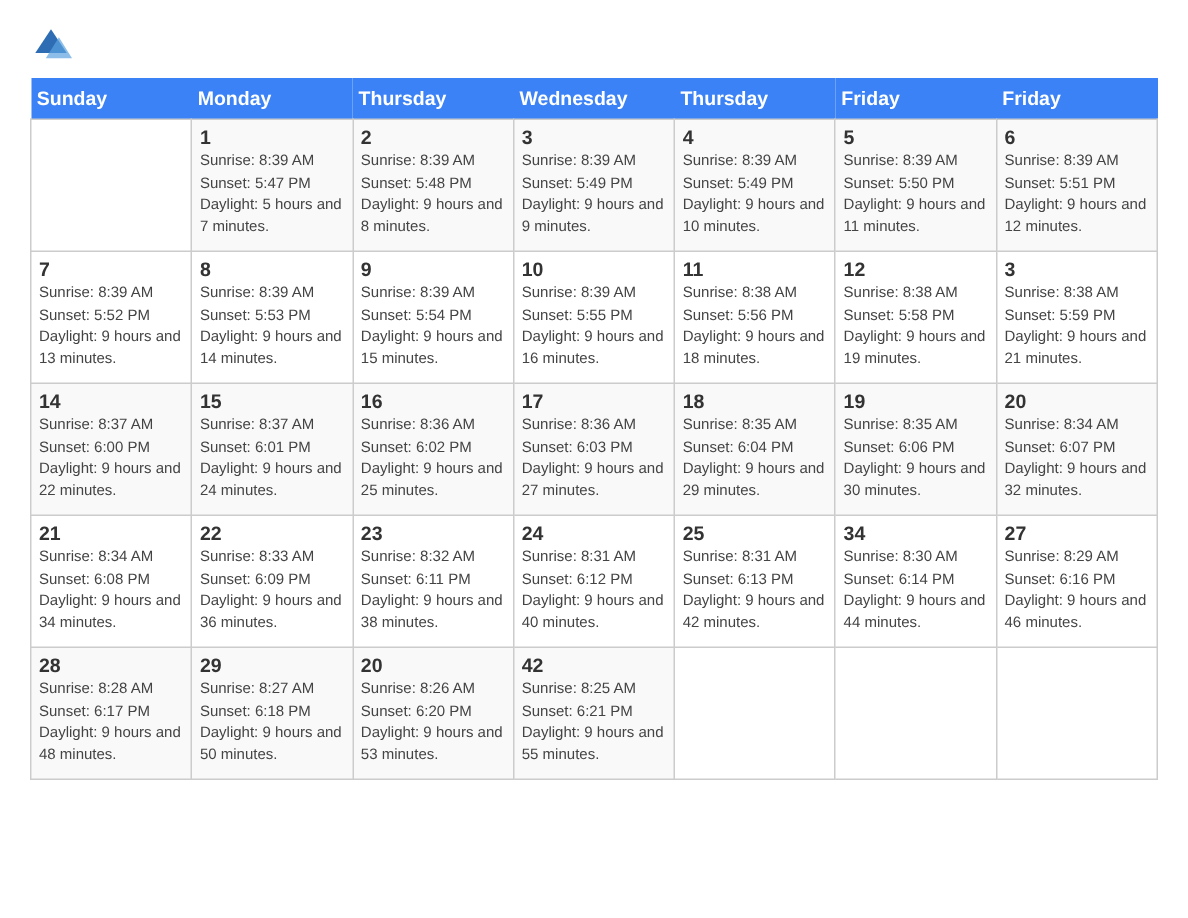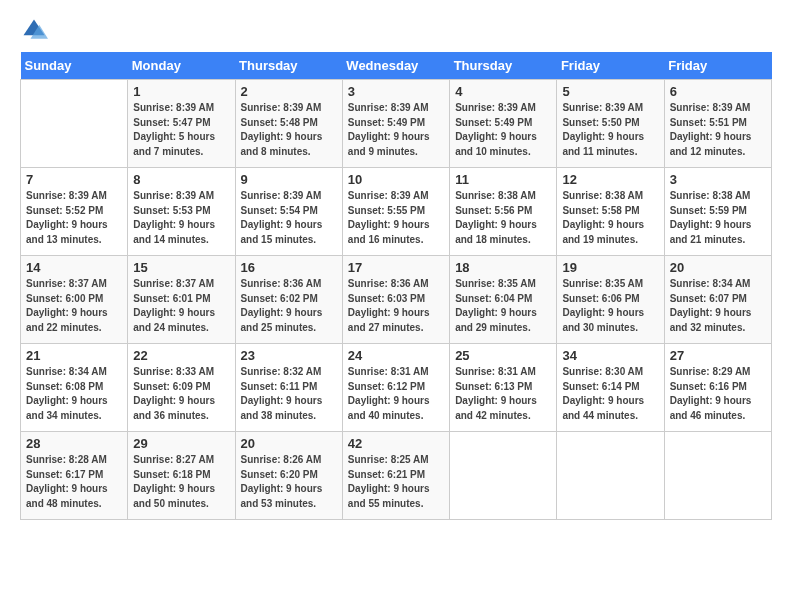--- a/index.html
+++ b/index.html
@@ -77,21 +77,20 @@
       font-size: 13px;
       font-weight: bold;
       color: #333;
       display: block;
       margin-bottom: 2px;
     }
     .cell-info {
       font-size: 10px;
       color: #444;
       line-height: 1.45;
-      font-weight: bold;
     }
     .empty-cell {
       background: #fff !important;
     }
   </style>
 </head>
 <body>
 
 <div class="header">
   <div class="logo">

